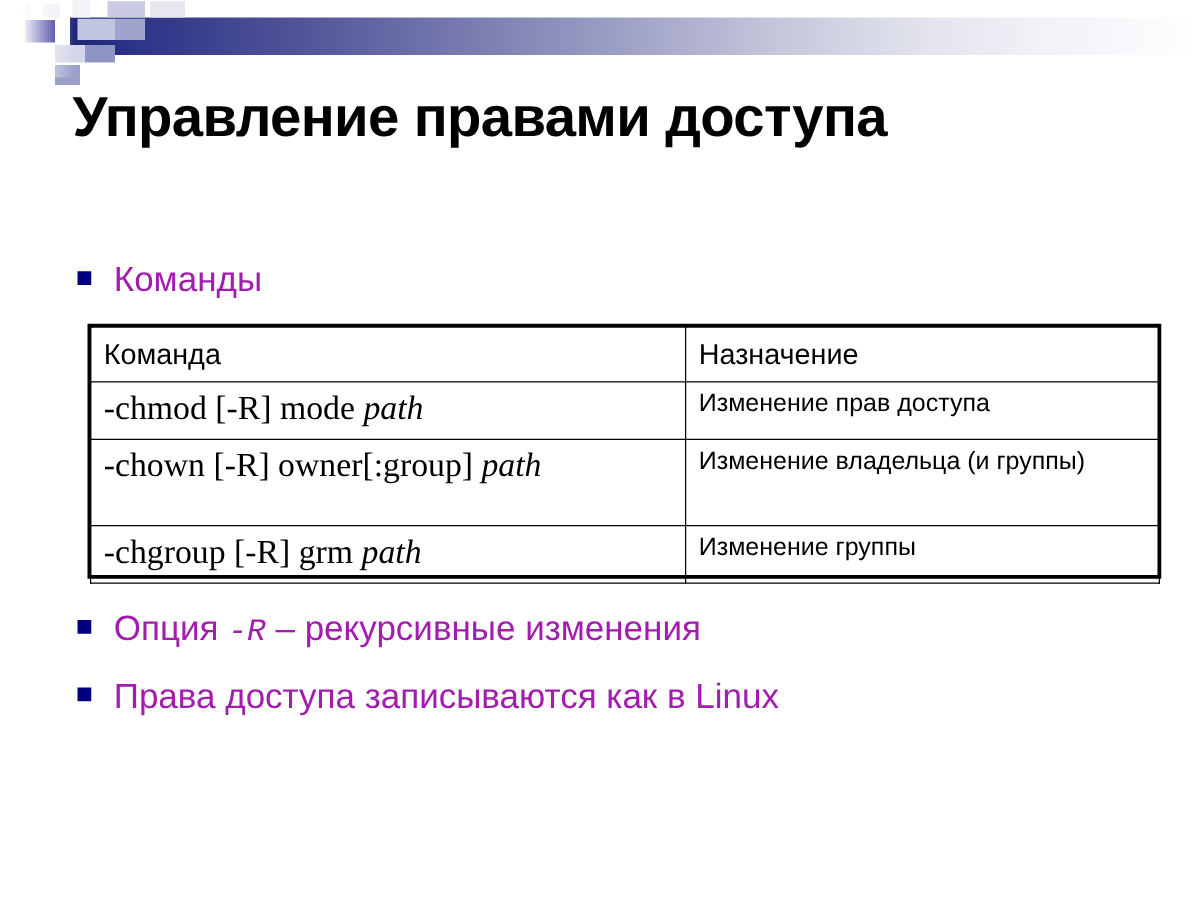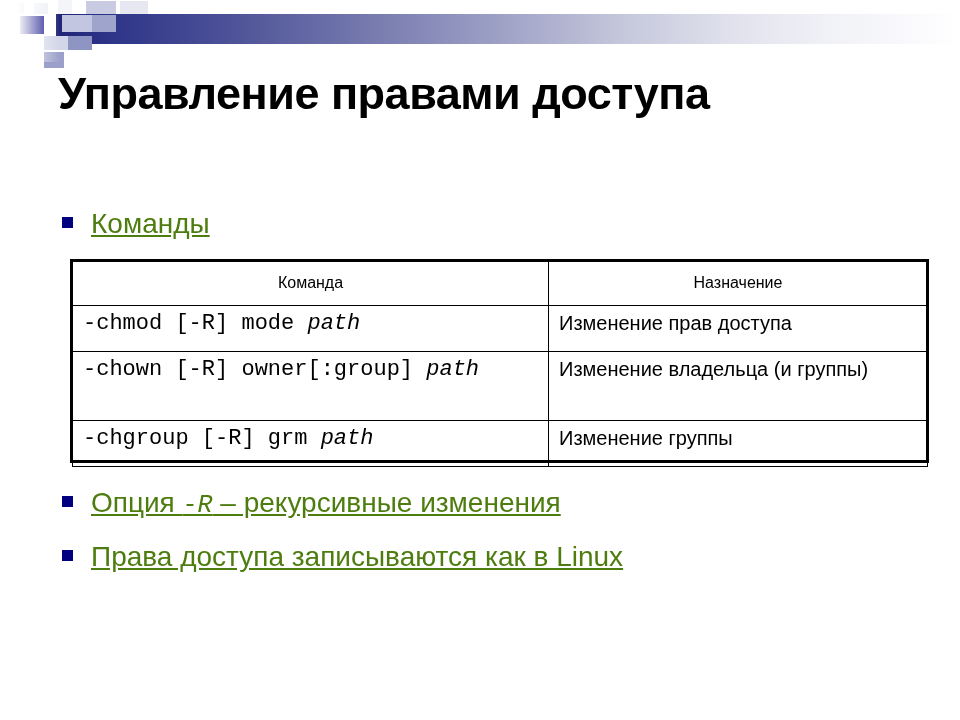--- a/index.html
+++ b/index.html
@@ -94,23 +94,22 @@
     height: 11px;
     background: #000080;
     flex: 0 0 auto;
     margin-right: 18px;
     position: relative;
     top: -5px;
   }
   .bullet-text {
     font-size: 28px;
     line-height: 1.15;
-    color: #4d7c0f;
+    color: #a21caf;
     white-space: nowrap;
-    text-decoration: underline;
   }
   #bullet-commands { left: 62px; top: 208px; }
   #bullet-option   { left: 62px; top: 487px; text-align: right; }
   #bullet-rights   { left: 62px; top: 541px; }
 
   .mono-ital {
     font-family: "Liberation Mono", "DejaVu Sans Mono", monospace;
     font-style: italic;
     font-size: 25px;
   }
@@ -128,29 +127,29 @@
   .cmd-table td, .cmd-table th {
     border: 1px solid #000000;
     padding: 5px 10px 6px 10px;
     vertical-align: top;
     font-weight: normal;
   }
   .cmd-table col.c1 { width: 476px; }
   .cmd-table col.c2 { width: 379px; }
 
   .cmd-table thead th {
-    text-align: center;
-    font-size: 16px;
+    text-align: left;
+    font-size: 23px;
     font-family: "Liberation Sans", sans-serif;
     height: 32px;
     vertical-align: middle;
   }
   .cell-cmd {
-    font-family: Liberation Mono, monospace;
-    font-size: 22px;
+    font-family: Liberation Serif, serif;
+    font-size: 27px;
     letter-spacing: 0px;
     white-space: nowrap;
   }
   .cell-cmd .arg {
     font-style: italic;
   }
   .cell-desc {
     font-family: "Liberation Sans", sans-serif;
     font-size: 20px;
     line-height: 1.25;

